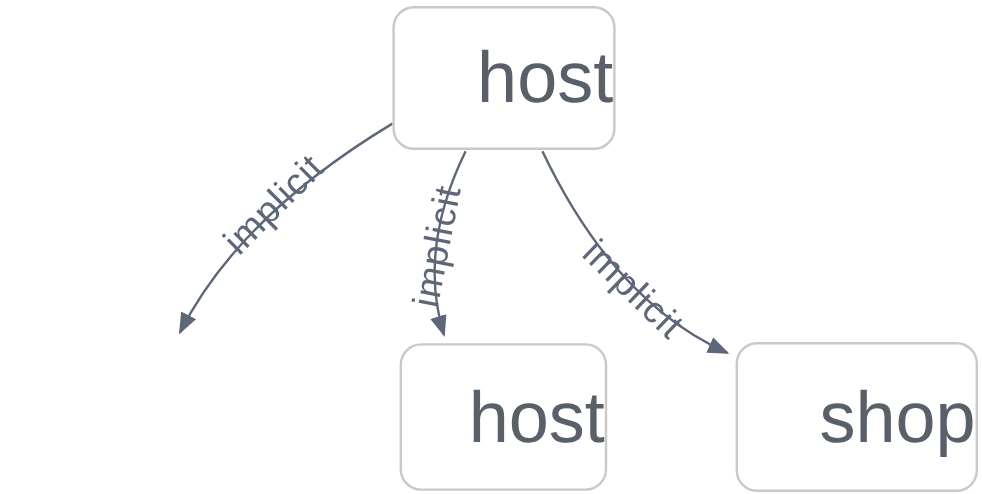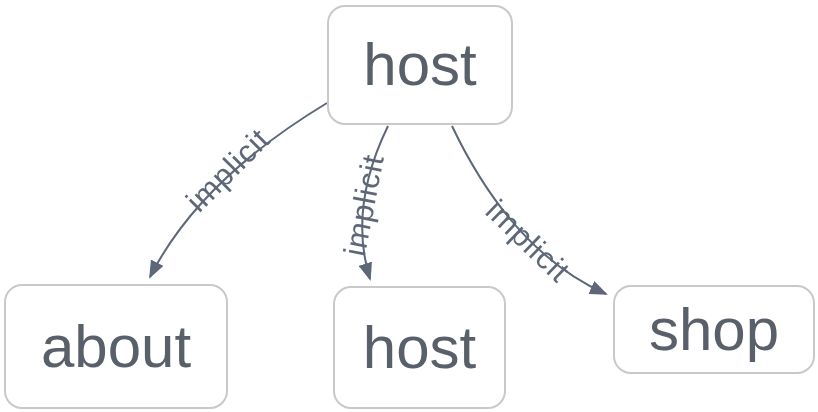--- a/index.html
+++ b/index.html
@@ -42,32 +42,32 @@
     text-anchor: middle;
   }
   .node {
     position: absolute;
     box-sizing: border-box;
     background: var(--node-fill, #ffffff);
     border: 2px solid var(--node-border, #c9c9c9);
     border-radius: 18px;
     display: flex;
     align-items: center;
-    justify-content: center;
+    justify-content: flex-end;
   }
   .node-label {
     color: var(--node-text, #596069);
     font-size: 60px;
     line-height: 1;
     white-space: nowrap;
   }
   .node-host  { left: 327px; top: 5px;   width: 186px; height: 120px; }
   .node-about { left: 4px;   top: 284px; width: 224px; height: 125px; }
   .node-cart  { left: 333px; top: 286px; width: 173px; height: 123px; }
-  .node-shop  { left: 613px; top: 285px; width: 202px; height: 89px; }
+  .node-shop  { left: 613px; top: 285px; width: 202px; height: 125px; }
 </style>
 </head>
 <body>
 
 <div class="stage" style="--bg: #ffffff; --node-fill: #ffffff; --node-border: #c9c9c9; --node-text: #596069; --edge: #5d6778;">
 
   <svg class="edges-layer" viewBox="0 0 818 412" xmlns="http://www.w3.org/2000/svg">
     <defs>
       <marker id="arrow" markerUnits="userSpaceOnUse" markerWidth="18" markerHeight="14" viewBox="0 0 18 14" refX="16" refY="7" orient="auto">
         <path class="arrowhead" d="M0,0 L18,7 L0,14 Z"></path>
@@ -80,23 +80,20 @@
 
     <text class="edge-label" dominant-baseline="central" transform="translate(228 170) rotate(-45)">implicit</text>
     <text class="edge-label" dominant-baseline="central" transform="translate(364 205) rotate(-79)">implicit</text>
     <text class="edge-label" dominant-baseline="central" transform="translate(528 241) rotate(44)">implicit</text>
   </svg>
 
   <div class="node node-host">
     <span class="node-label">host</span>
   </div>
 
-  <div class="node node-about">
-    <span class="node-label">about</span>
-  </div>
 
   <div class="node node-cart">
     <span class="node-label">host</span>
   </div>
 
   <div class="node node-shop">
     <span class="node-label">shop</span>
   </div>
 
 </div>

